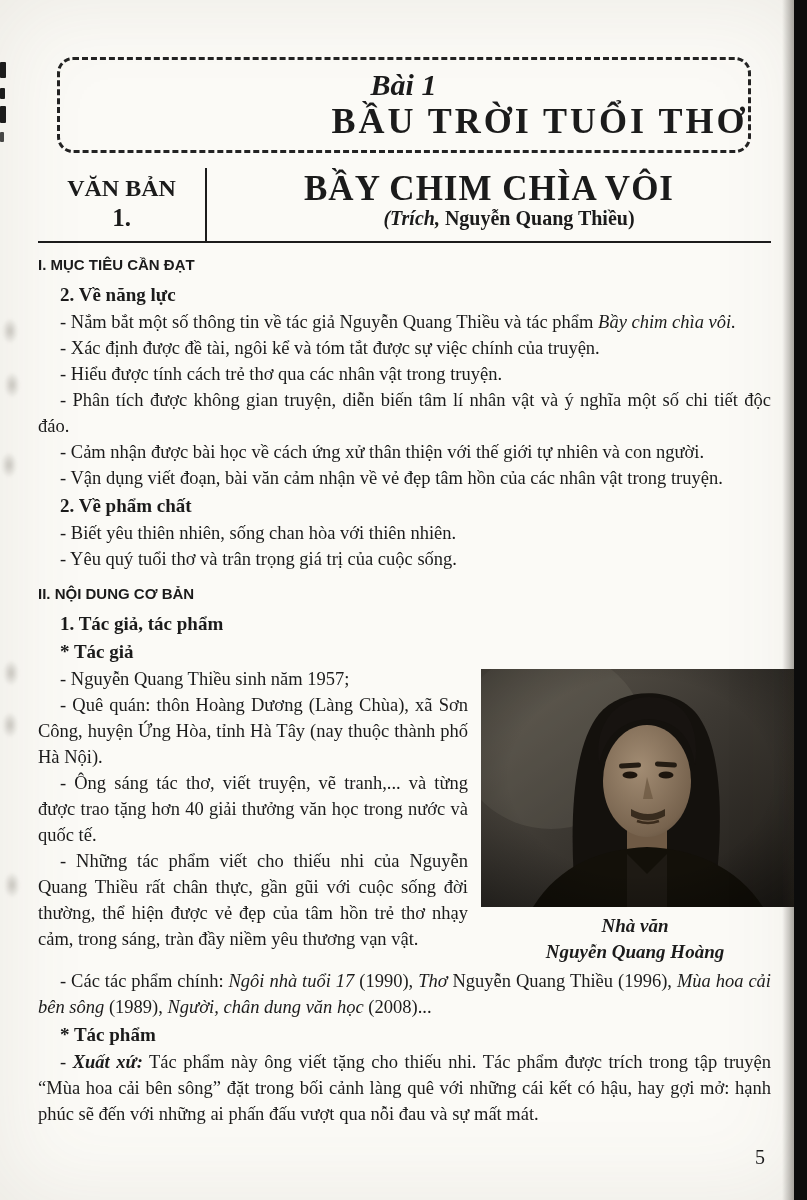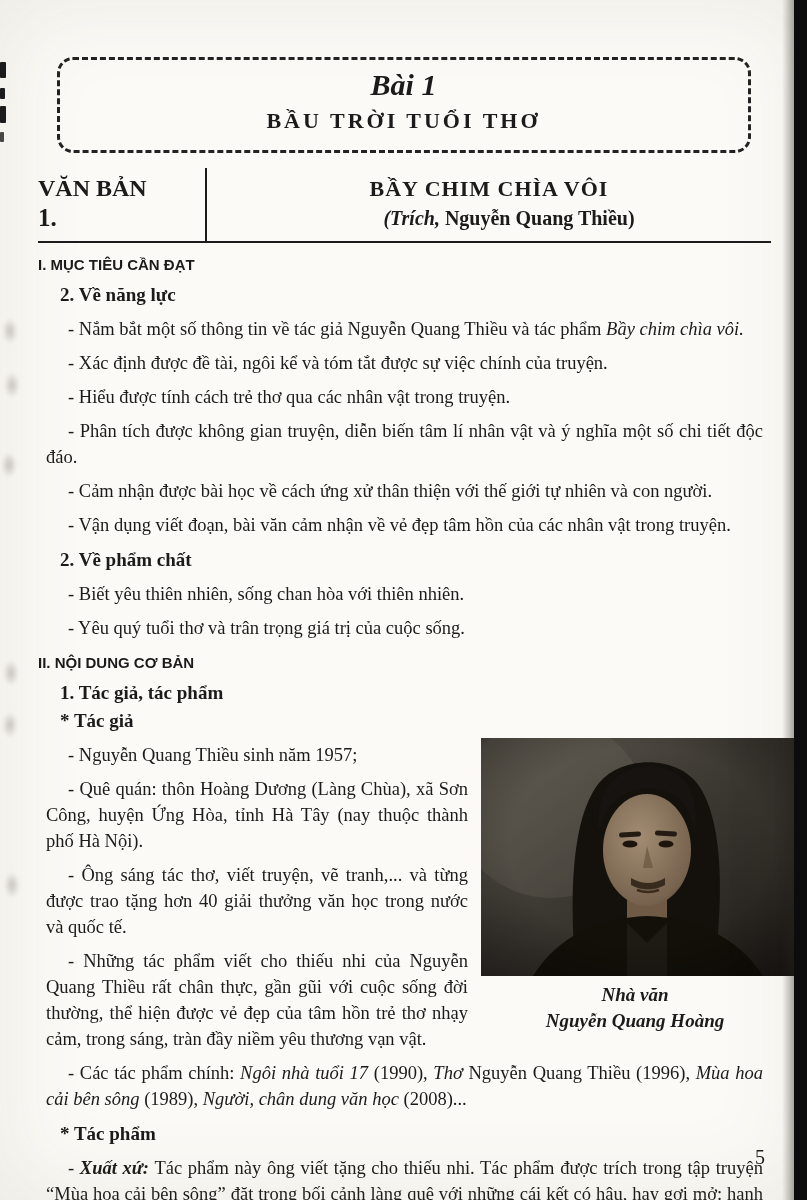--- a/index.html
+++ b/index.html
@@ -20,39 +20,39 @@
   .smudge { position:absolute; width:16px; height:26px; z-index:3; filter:blur(1.5px);
     background:radial-gradient(ellipse at center, rgba(110,105,95,0.35), rgba(110,105,95,0) 70%); }
 
   
   .lesson-box {
     margin:57px auto 0; width:694px; box-sizing:border-box;
     border:3px dashed #232323; border-radius:16px;
     text-align:center; padding:7px 0 11px;
   }
   .lesson-label { font-size:30px; line-height:36px; font-weight:bold; font-style:italic; }
-  .lesson-title { font-size:22px; line-height:36px; font-weight:bold; letter-spacing:3px; }
+  .lesson-title { font-size:36px; line-height:36px; font-weight:bold; letter-spacing:3px;text-align:right; }
 
   
   .text-header {
     display:flex; margin:15px 36px 0 38px;
     border-bottom:2px solid #1c1c1c;
   }
-  .th-left { width:167px; border-right:2px solid #1c1c1c; text-align:left; padding:5px 0 8px; }
+  .th-left { width:167px; border-right:2px solid #1c1c1c; text-align:center; padding:5px 0 8px; }
   .th-left-top { font-size:24px; line-height:30px; font-weight:bold; }
   .th-left-num { font-size:25px; line-height:30px; font-weight:bold; }
   .th-right { flex:1; text-align:center; padding:4px 0 7px; }
-  .th-title { font-size:22px; line-height:33px; font-weight:bold; letter-spacing:1px; }
+  .th-title { font-size:35px; line-height:33px; font-weight:bold; letter-spacing:1px; }
   .th-sub { font-size:20px; line-height:27px; font-weight:bold;padding-left:40px; }
 
   
   .content { margin:8px 36px 0 38px; text-align:justify; }
   .h-sans { font-family:"Liberation Sans", sans-serif; font-weight:bold; font-size:15px; line-height:27px; margin:8px 0 3px; text-align:left; }
   .h-serif { font-weight:bold; font-size:19px; line-height:27px; padding-left:22px; margin:1px 0; text-align:left; }
-  p { margin:8px; text-indent:22px; }
+  p { margin:0; text-indent:22px; }
   .it { font-style:italic; }
   .bi { font-style:italic; font-weight:bold; }
   .clear { clear:both; }
 
   
   .author-figure { float:right; width:308px; margin:3px -18px 3px 13px; text-align:center; }
   .photo { width:318px; height:238px; background:#2c2925; }
   .photo svg { display:block; }
   .author-figure figcaption { margin-top:6px; font-size:19px; line-height:26px; font-weight:bold; font-style:italic; text-indent:0; }
 

